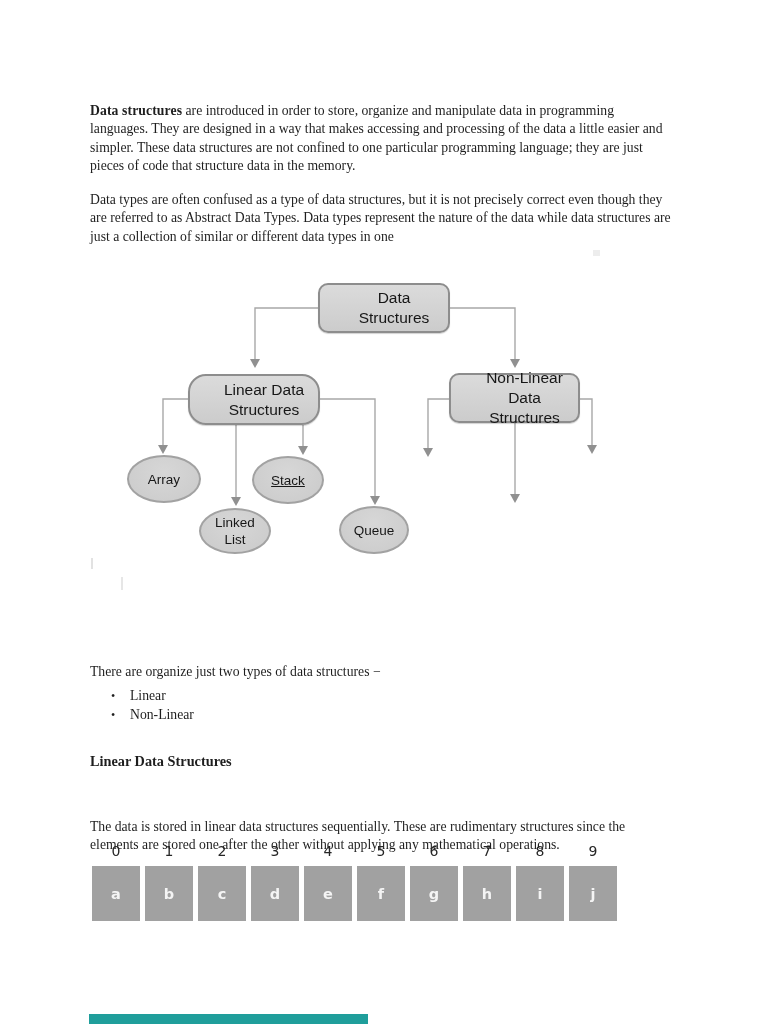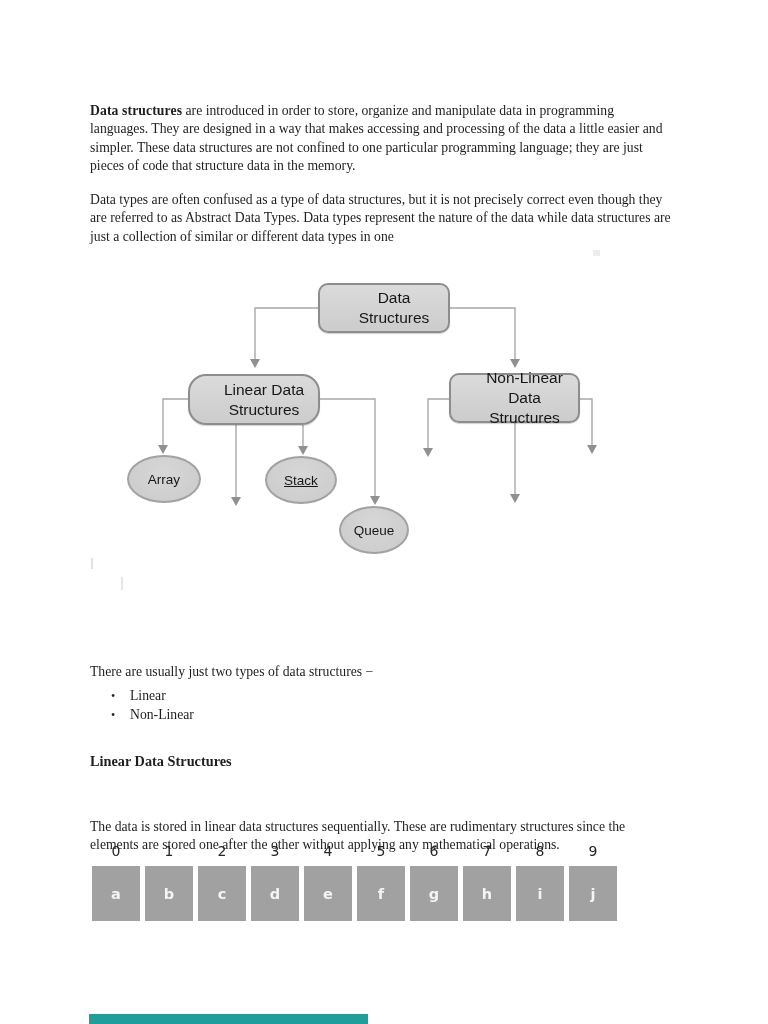--- a/index.html
+++ b/index.html
@@ -35,21 +35,21 @@
   .ellipse {
     border:2px solid #a2a2a2; border-radius:50%;
     background:radial-gradient(ellipse at 50% 35%, #d7d7d7 0%, #cacaca 100%);
     font-size:13.5px; line-height:17px; font-weight:500;
   }
   #node-root      { left:318px; top:283px; width:132px; height:50px; }
   #node-linear    { left:188px; top:374px; width:132px; height:51px;border-radius:18px; }
   #node-nonlinear { left:449px; top:373px; width:131px; height:50px; }
   #node-array  { left:127px; top:455px; width:74px; height:48px; }
   #node-linked { left:199px; top:508px; width:72px; height:46px; }
-  #node-stack  { left:265px; top:456px; width:72px; height:48px;text-decoration:underline; }
+  #node-stack  { left:252px; top:456px; width:72px; height:48px;text-decoration:underline; }
   #node-queue  { left:339px; top:506px; width:70px; height:48px; }
   #node-trees  { left:411px; top:457px; width:74px; height:48px; }
   #node-graph  { left:479px; top:508px; width:74px; height:48px; }
   #node-tries  { left:553px; top:456px; width:74px; height:48px; }
   #connector-svg { position:absolute; left:0; top:0; pointer-events:none; }
 
   
   .idx-row, .cell-row { position:absolute; left:92px; display:flex; }
   .idx-row  { top:843px; }
   .cell-row { top:866px; }
@@ -113,28 +113,32 @@
     <span>Structures</span>
   </div>
   <div class="node box" id="node-nonlinear">
     <span>Non-Linear</span>
     <span>Data Structures</span>
   </div>
 
   <div class="node ellipse" id="node-array">
     <span>Array</span>
   </div>
+  <div class="node ellipse" id="node-linked">
+    <span>Linked</span>
+    <span>List</span>
+  </div>
   <div class="node ellipse" id="node-stack">
     <span>Stack</span>
   </div>
   <div class="node ellipse" id="node-queue">
     <span>Queue</span>
   </div>
 
-  <p class="para" id="types-line">There are usually just two types of data structures −</p>
+  <p class="para" id="types-line">There are organize just two types of data structures −</p>
 
   <div class="bullets">
     <div class="bullet-row">
       <span class="bullet-dot">•</span>
       <span>Linear</span>
     </div>
     <div class="bullet-row">
       <span class="bullet-dot">•</span>
       <span>Non-Linear</span>
     </div>

